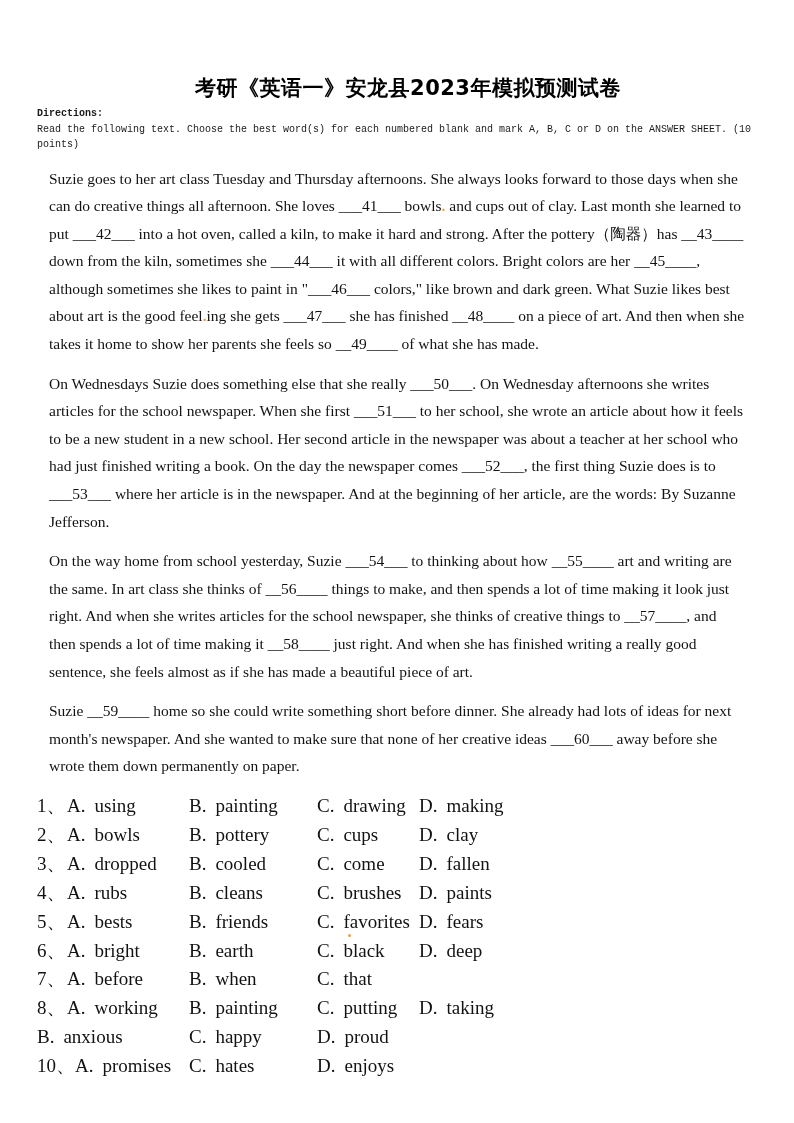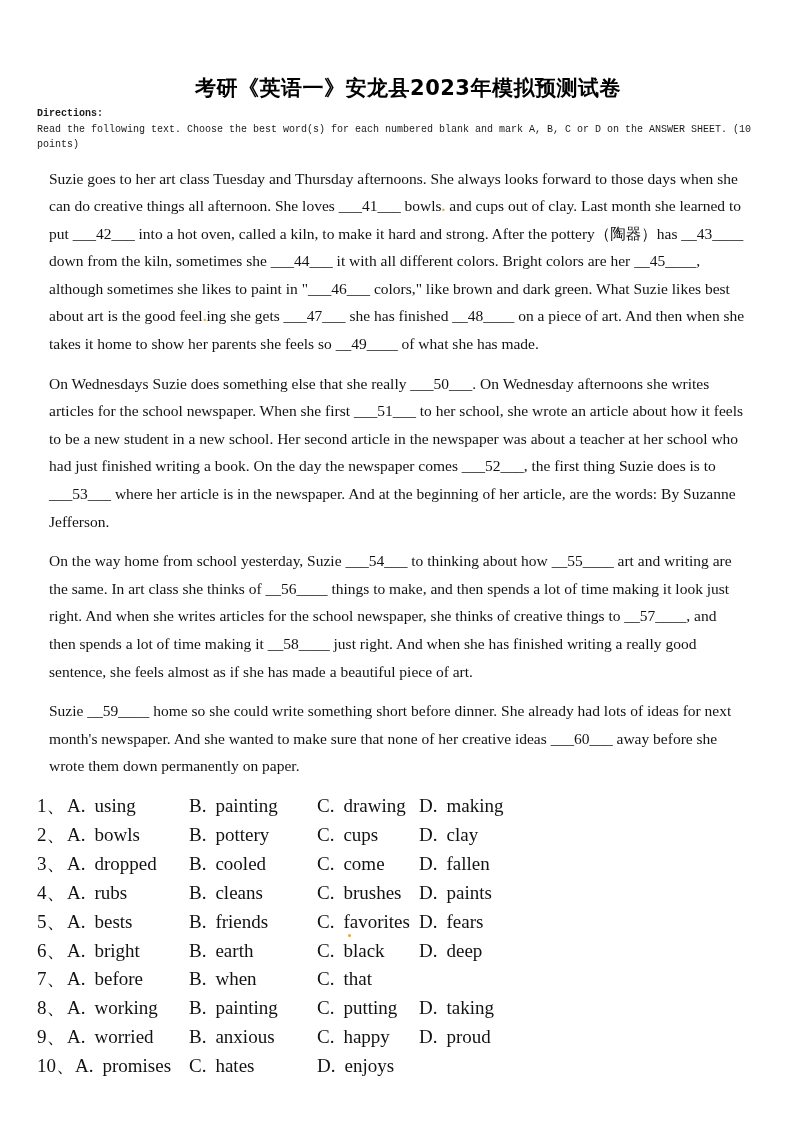--- a/index.html
+++ b/index.html
@@ -139,21 +139,20 @@
         <span class="q-cell"><span class="opt-letter">B.</span><span class="opt-text"><span>when</span></span></span>
         <span class="q-cell"><span class="opt-letter">C.</span><span class="opt-text"><span>that</span></span></span>
       </div>
       <div class="q-row">
         <span class="q-cell"><span class="q-num">8、</span><span class="opt-letter">A.</span><span class="opt-text"><span>working</span></span></span>
         <span class="q-cell"><span class="opt-letter">B.</span><span class="opt-text"><span>painting</span></span></span>
         <span class="q-cell"><span class="opt-letter">C.</span><span class="opt-text"><span>putting</span></span></span>
         <span class="q-cell"><span class="opt-letter">D.</span><span class="opt-text"><span>taking</span></span></span>
       </div>
       <div class="q-row">
-        <span class="q-cell"><span class="q-num">9、</span><span class="opt-letter">A.</span><span class="opt-text"><span>worried</span></span></span>
         <span class="q-cell"><span class="opt-letter">B.</span><span class="opt-text"><span>anxious</span></span></span>
         <span class="q-cell"><span class="opt-letter">C.</span><span class="opt-text"><span>happy</span></span></span>
         <span class="q-cell"><span class="opt-letter">D.</span><span class="opt-text"><span>proud</span></span></span>
       </div>
       <div class="q-row">
         <span class="q-cell"><span class="q-num">10、</span><span class="opt-letter">A.</span><span class="opt-text"><span>promises</span></span></span>
         <span class="q-cell"><span class="opt-letter">C.</span><span class="opt-text"><span>hates</span></span></span>
         <span class="q-cell"><span class="opt-letter">D.</span><span class="opt-text"><span>enjoys</span></span></span>
       </div>
     </div>

